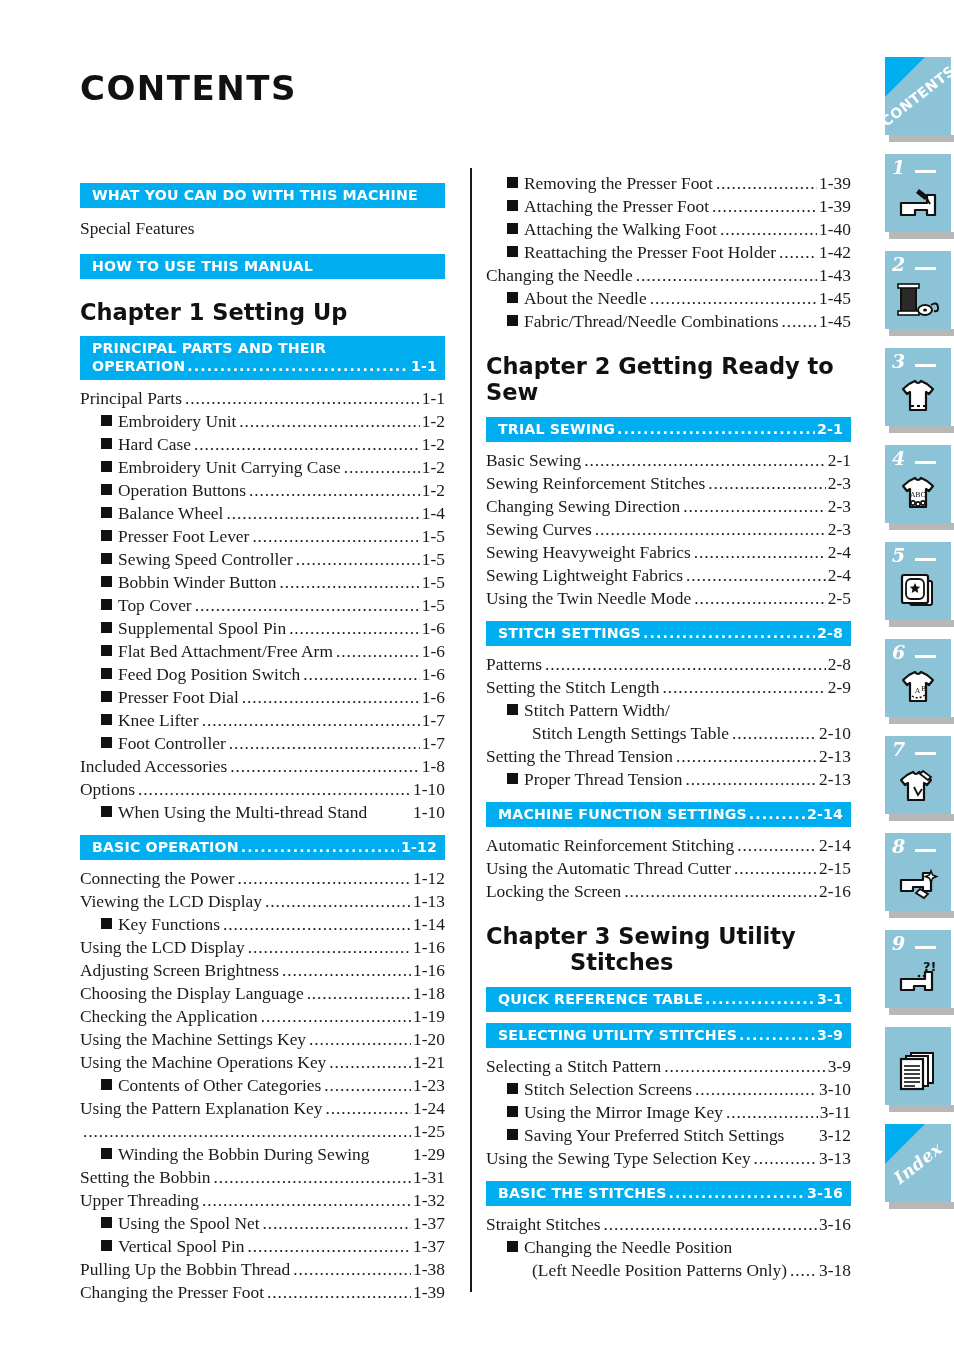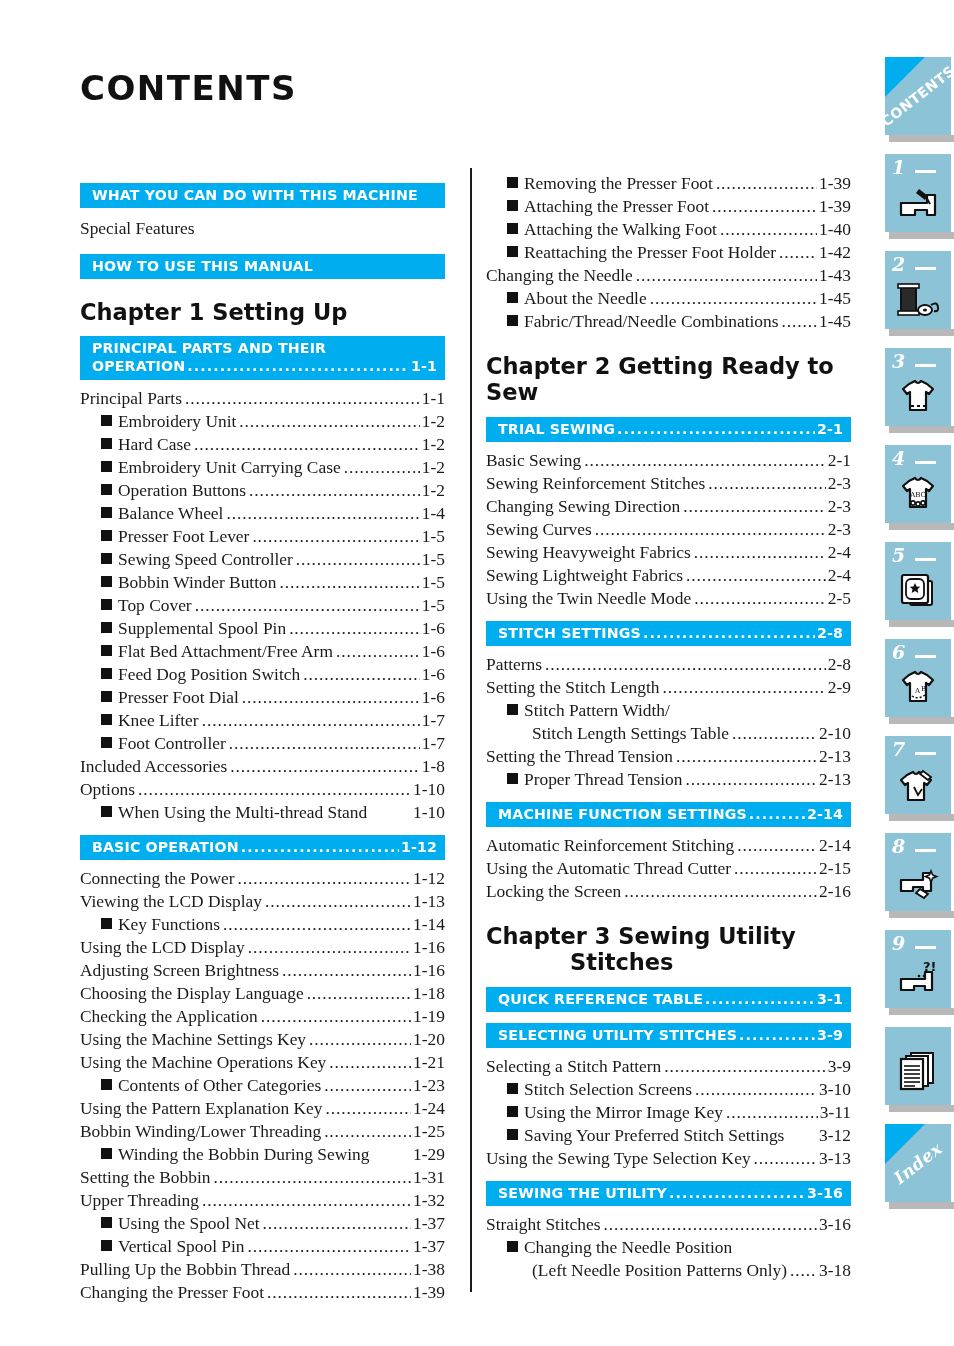--- a/index.html
+++ b/index.html
@@ -419,21 +419,20 @@
         <span class="txt">Contents of Other Categories</span>
         <span class="leader">............................................................................................................................................................................................................................</span>
         <span class="pg">1-23</span>
       </div>
       <div class="entry">
         <span class="txt">Using the Pattern Explanation Key</span>
         <span class="leader">............................................................................................................................................................................................................................</span>
         <span class="pg">1-24</span>
       </div>
       <div class="entry">
-        <span class="txt">Bobbin Winding/Lower Threading</span>
         <span class="leader">............................................................................................................................................................................................................................</span>
         <span class="pg">1-25</span>
       </div>
       <div class="entry lvl2">
         <span class="bullet"></span>
         <span class="txt">Winding the Bobbin During Sewing</span>
         <span class="leader"></span>
         <span class="pg">1-29</span>
       </div>
       <div class="entry">
@@ -653,21 +652,21 @@
         <span class="leader"></span>
         <span class="pg">3-12</span>
       </div>
       <div class="entry">
         <span class="txt">Using the Sewing Type Selection Key</span>
         <span class="leader">............................................................................................................................................................................................................................</span>
         <span class="pg">3-13</span>
       </div>
       <div class="section-bar">
         <div class="bar-row">
-          <span class="bar-label">SEWING THE UTILITY</span>
+          <span class="bar-label">BASIC THE STITCHES</span>
           <span class="leader">............................................................................................................................................................................................................................</span>
           <span class="pg">3-16</span>
         </div>
       </div>
       <div class="entry">
         <span class="txt">Straight Stitches</span>
         <span class="leader">............................................................................................................................................................................................................................</span>
         <span class="pg">3-16</span>
       </div>
       <div class="entry lvl2">

